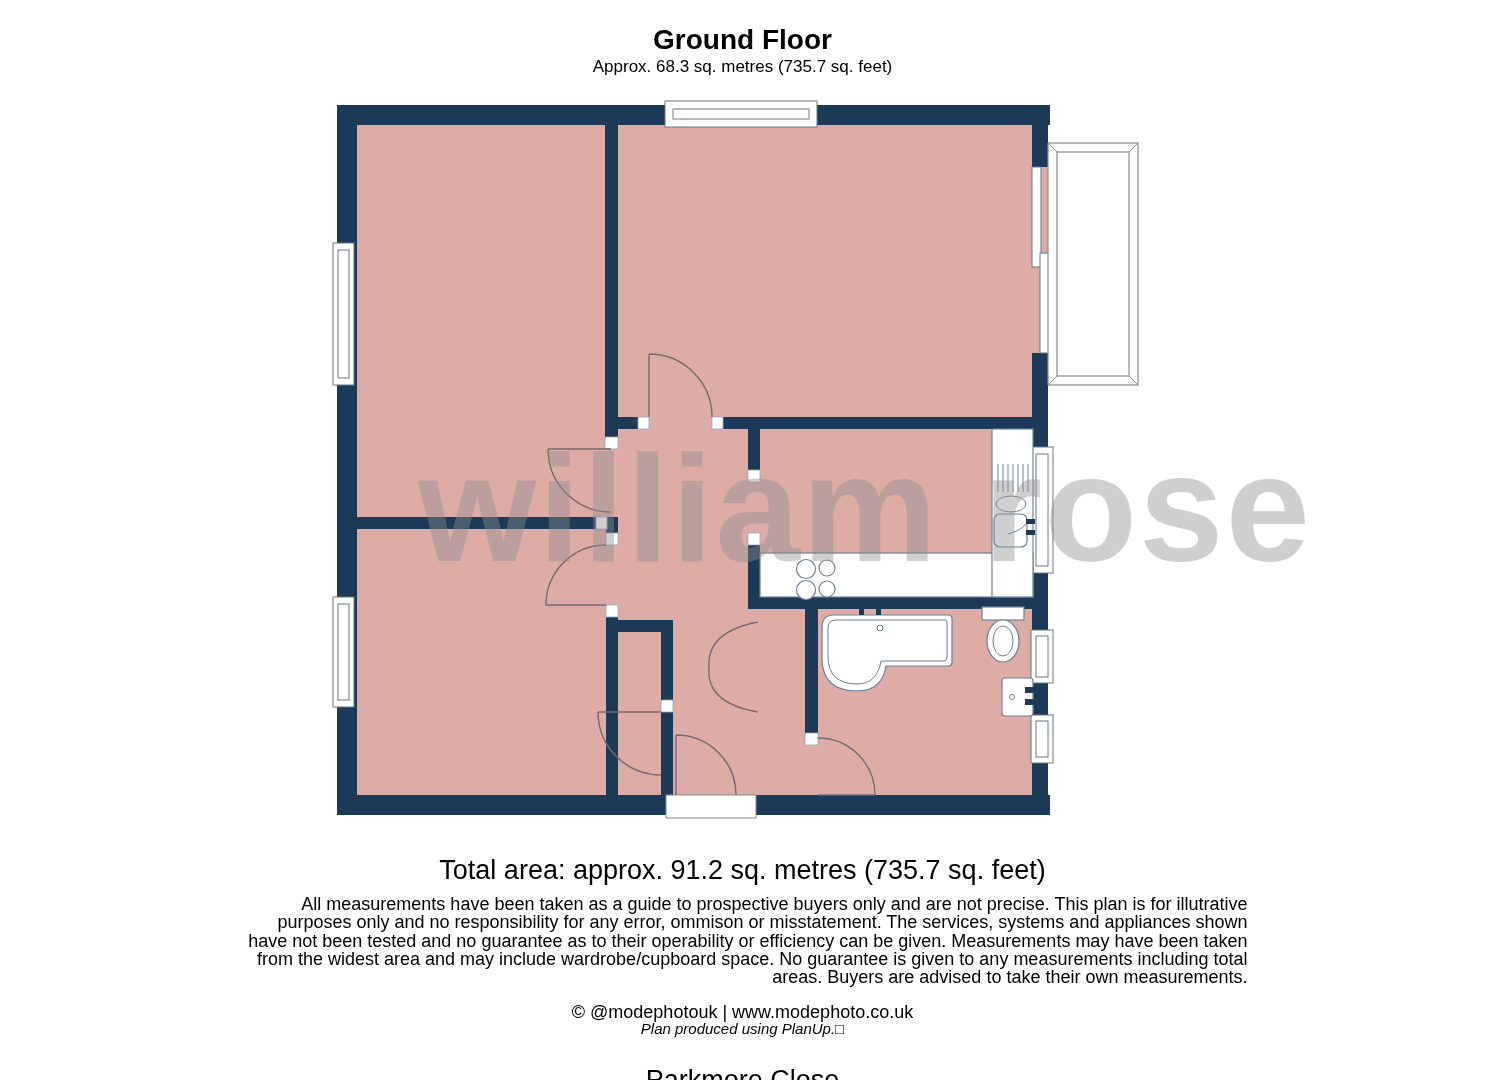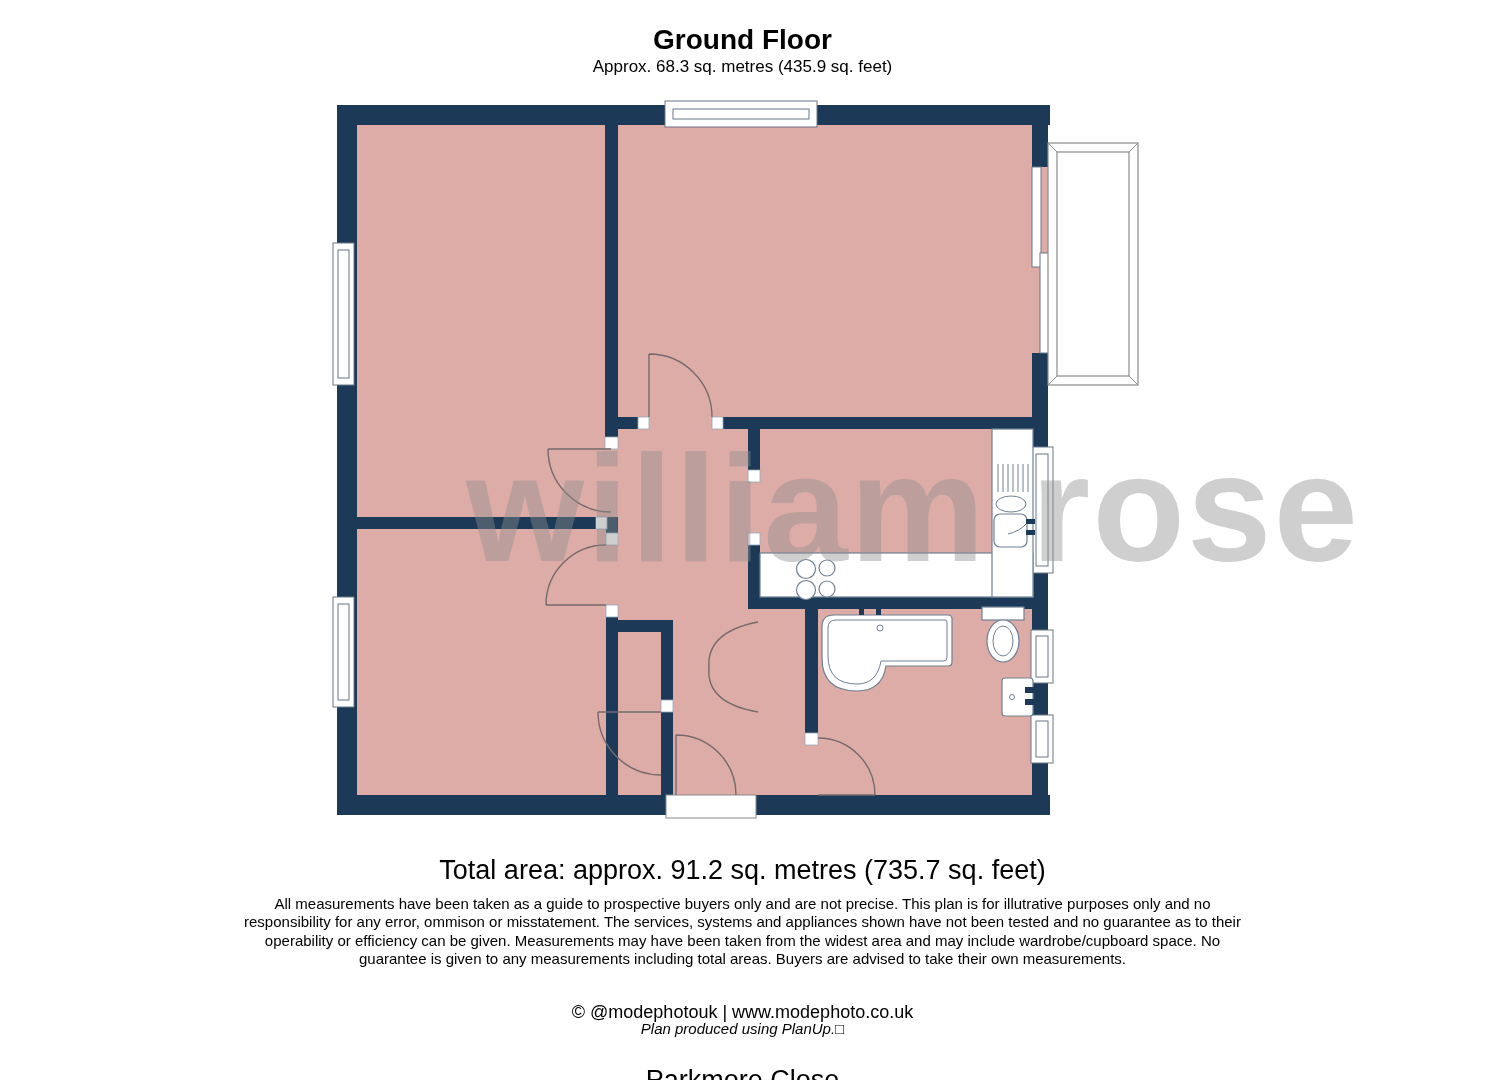--- a/index.html
+++ b/index.html
@@ -17,34 +17,34 @@
   .jamb rect{fill:#ffffff;stroke:#9aa7b8;stroke-width:0.8;}
   .door path{stroke:var(--door_stroke);stroke-width:1.4;fill:none;}
   .win rect{fill:#ffffff;stroke:var(--window_stroke);stroke-width:1;}
   .fixture{fill:#ffffff;stroke:var(--fixture_stroke);stroke-width:1.2;}
   .fixline{stroke:var(--fixture_stroke);stroke-width:1;fill:none;}
   .dark-bit{fill:var(--wall);}
   .balc rect{fill:#ffffff;stroke:#8a8a8a;stroke-width:1.2;}
   .balc line{stroke:#8a8a8a;stroke-width:1;}
   .watermark{z-index:2;top:432px;left:418px;font-size:152px;font-weight:bold;
              color:var(--watermark);opacity:0.42;letter-spacing:2px;line-height:1;
-             pointer-events:none;margin-left:48px;}
+             pointer-events:none;}
   .labels{z-index:3;}
   .room-name{font-weight:bold;font-size:24px;}
   .room-dim{font-size:19px;}
   .lbl-kitchen-name{font-weight:bold;font-size:22px;}
   .lbl-kitchen-dim{font-size:16px;}
   .lbl-hallway{font-weight:bold;font-size:22px;}
   .lbl-balcony{font-weight:bold;font-size:17px;}
   .lbl-store{font-weight:bold;font-size:15px;}
   .lbl-bathroom{font-weight:bold;font-size:20px;}
   .hdr-title{top:24px;font-size:28px;font-weight:bold;}
   .hdr-sub{top:57px;font-size:17px;}
   .total-area{top:855px;font-size:27px;}
-  .disclaimer{top:895px;width:1010px;font-size:15px;line-height:18.3px;text-align:center;
+  .disclaimer{top:895px;width:1010px;font-size:18px;line-height:18.3px;text-align:right;
               left:50%;transform:translateX(-50%);white-space:normal;}
   .credit{top:1002px;font-size:18px;}
   .produced{top:1020px;font-size:15px;font-style:italic;}
   .address{top:1065px;font-size:27px;font-weight:normal;}
 </style>
 </head>
 <body>
 
 <svg class="plan-svg" width="1485" height="1080" viewBox="0 0 1485 1080">
 
@@ -224,19 +224,19 @@
     <div class="room-dim">3.31m x 3.10m</div>
     <div class="room-dim">(10'10" x 10'2")</div>
   </div>
 
   <div class="abs lbl-store" style="left:636px;top:735px;transform:translateX(-50%);">Store</div>
 
   <div class="abs lbl-bathroom" style="left:907px;top:698px;transform:translateX(-50%);">Bathroom</div>
 </div>
 
 <div class="abs ctr hdr-title">Ground Floor</div>
-<div class="abs ctr hdr-sub">Approx. 68.3 sq. metres (435.9 sq. feet)</div>
+<div class="abs ctr hdr-sub">Approx. 68.3 sq. metres (735.7 sq. feet)</div>
 
 <div class="abs ctr total-area">Total area: approx. 91.2 sq. metres (735.7 sq. feet)</div>
 <div class="abs disclaimer">All measurements have been taken as a guide to prospective buyers only and are not precise. This plan is for illutrative purposes only and no responsibility for any error, ommison or misstatement. The services, systems and appliances shown have not been tested and no guarantee as to their operability or efficiency can be given. Measurements may have been taken from the widest area and may include wardrobe/cupboard space. No guarantee is given to any measurements including total areas. Buyers are advised to take their own measurements.</div>
 <div class="abs ctr credit">© @modephotouk | www.modephoto.co.uk</div>
 <div class="abs ctr produced">Plan produced using PlanUp.□</div>
 <div class="abs ctr address">Parkmore Close</div>
 
 </body></html>

